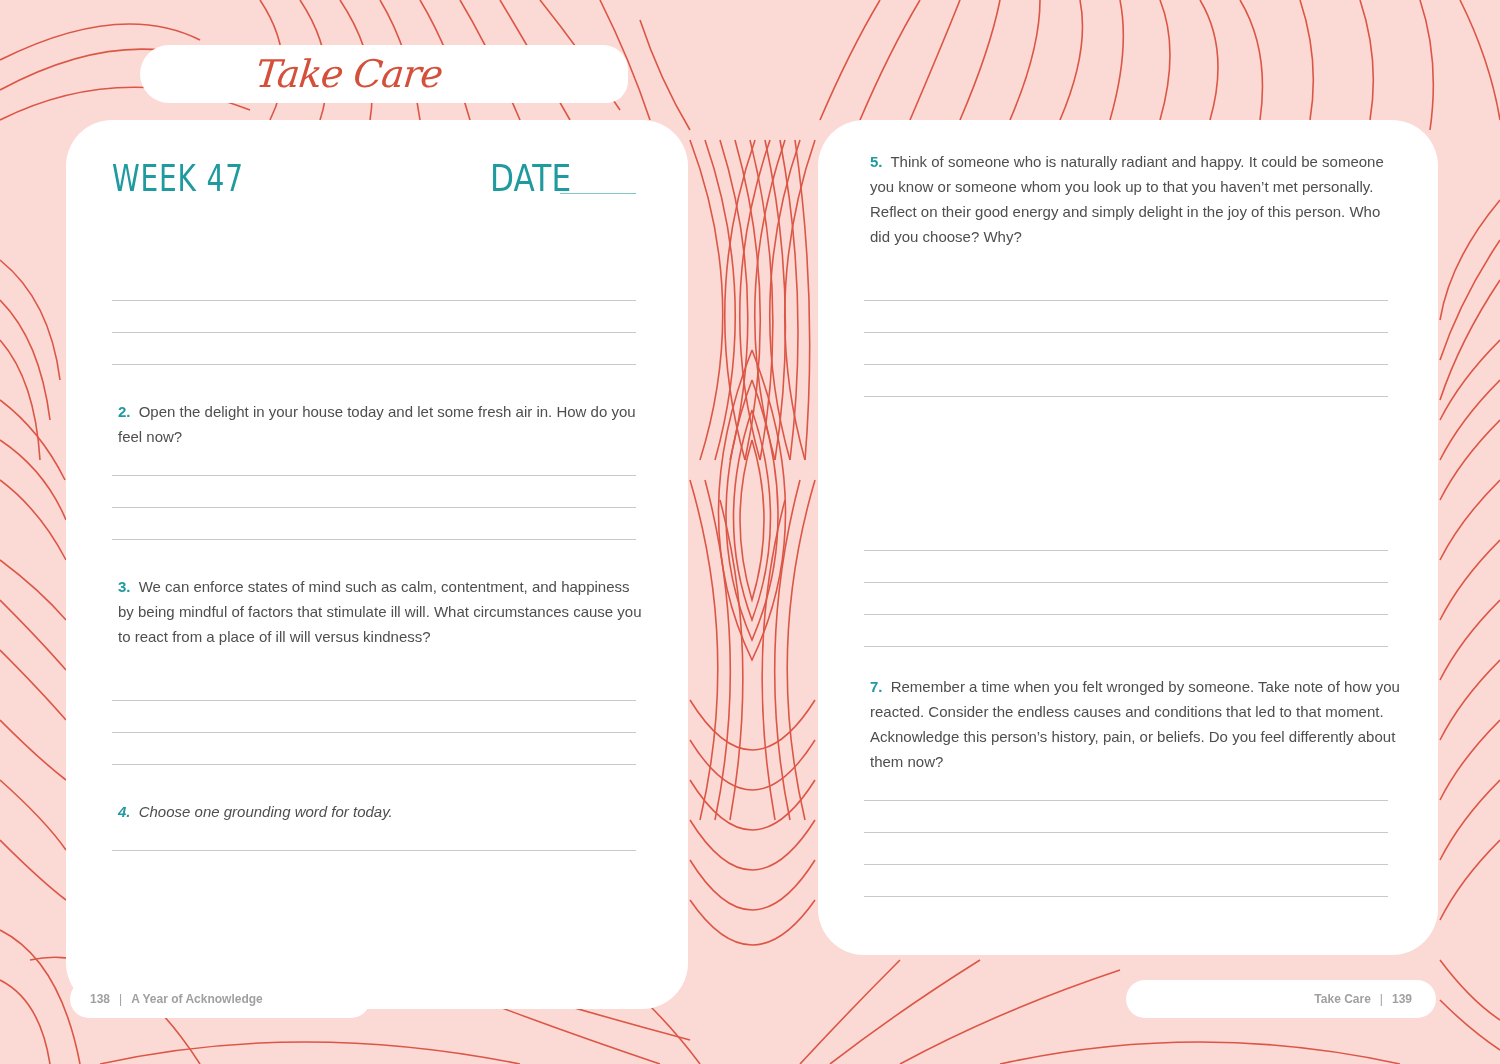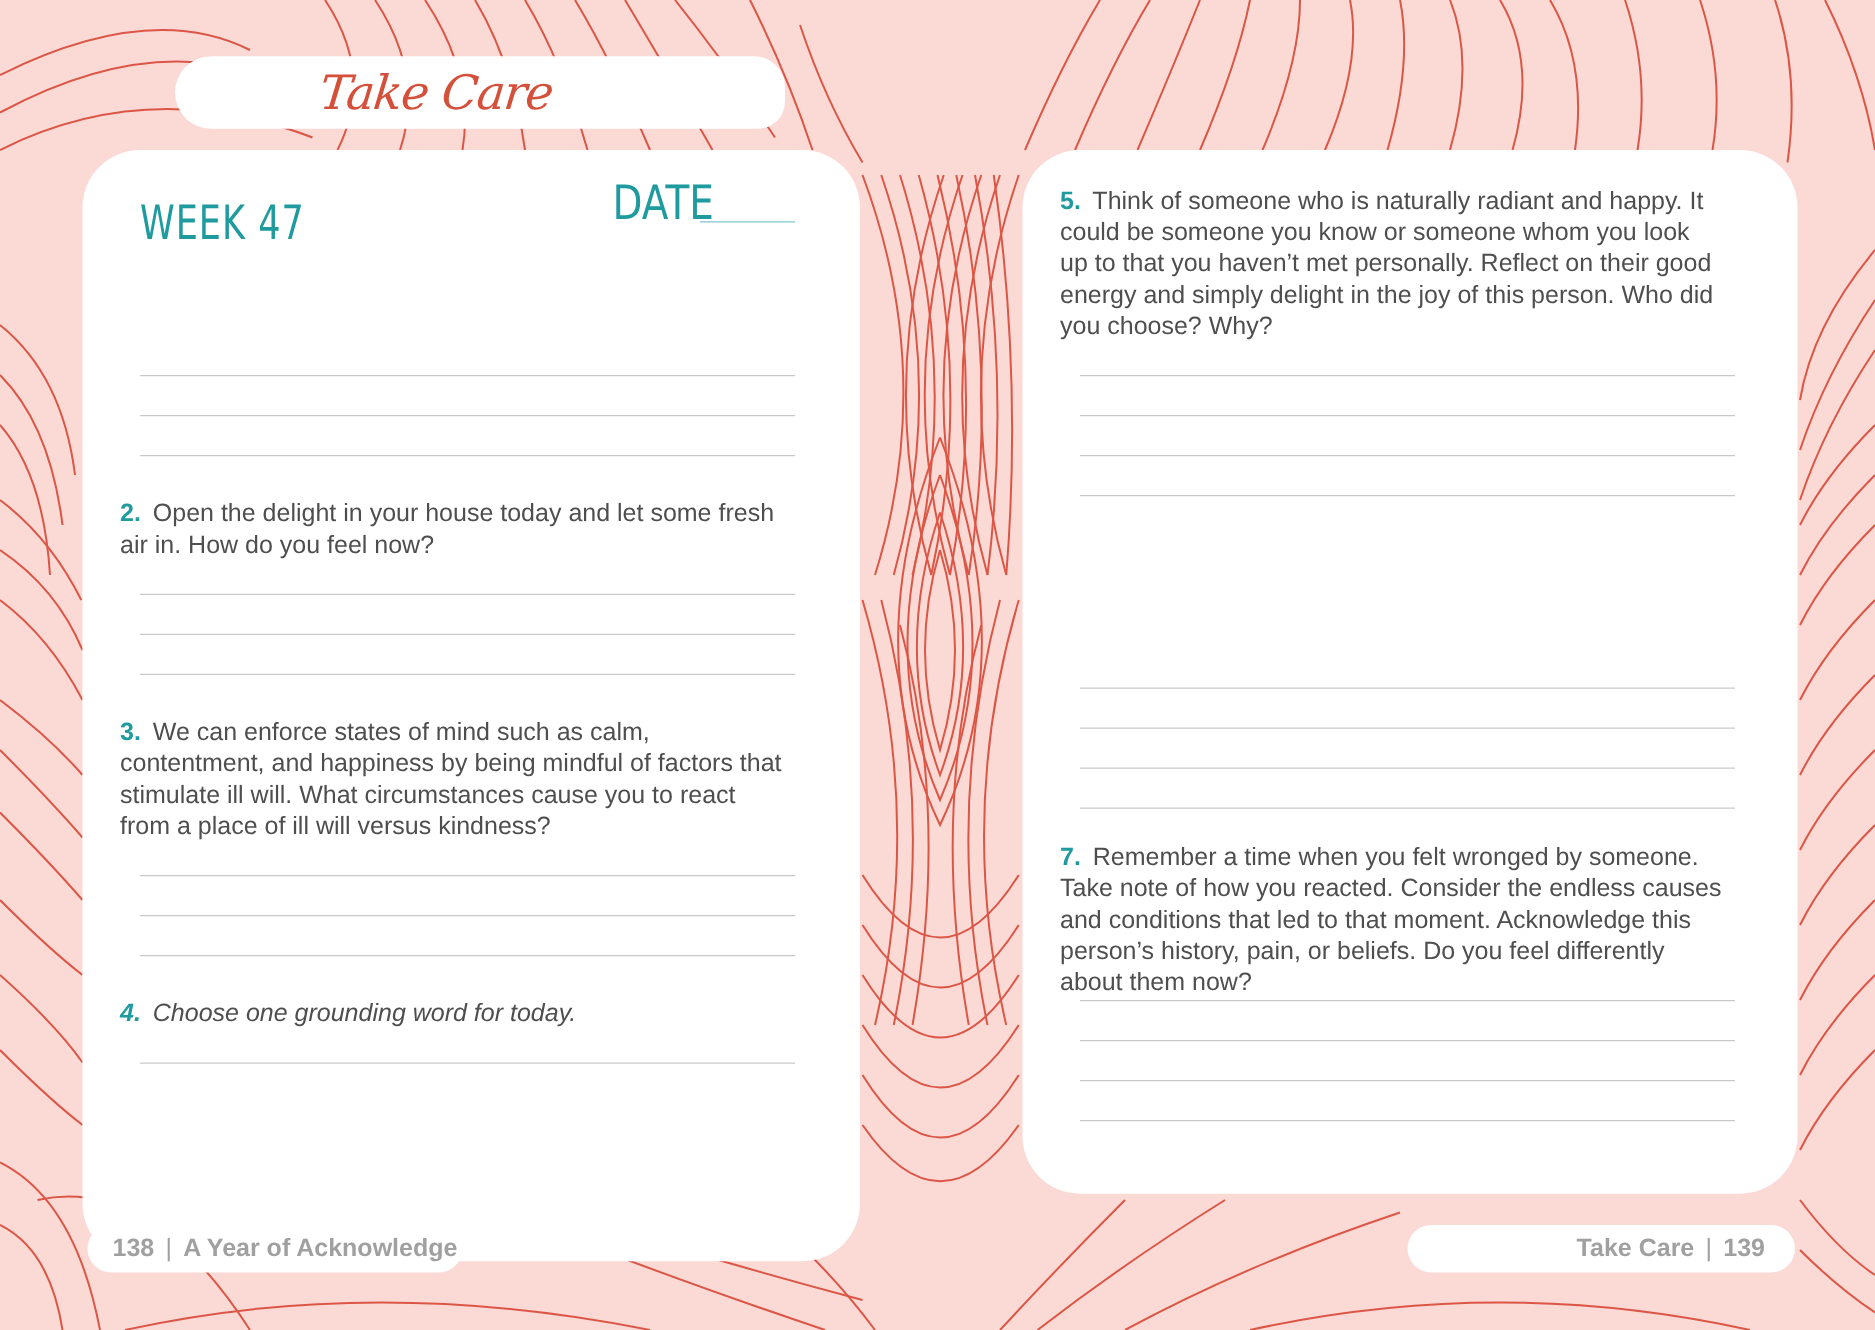--- a/index.html
+++ b/index.html
@@ -22,37 +22,37 @@
   .panel {
     position:absolute; background:#fff; border-radius:46px;
   }
   #left-panel { left:66px; top:120px; width:622px; height:889px; }
   #right-panel { left:818px; top:120px; width:620px; height:835px; }
   .week {
     position:absolute; left:46px; top:36px;
     font-family:"DejaVu Sans Condensed","DejaVu Sans", sans-serif;
     color:#1f9a9e; font-size:38px; letter-spacing:1px; transform:scaleX(0.82); transform-origin:left;
   }
-  .date-wrap { position:absolute; left:424px; top:20px; display:flex; align-items:flex-end; }
+  .date-wrap { position:absolute; left:424px; top:36px; display:flex; align-items:flex-end; }
   .date-label {
     font-family:"DejaVu Sans", sans-serif; color:#1f9a9e; font-size:38px;
     transform:scaleX(0.82); transform-origin:left; display:inline-block; width:70px;
   }
   .date-line { width:76px; border-bottom:1.5px solid #7fc8c9; height:1px; margin-bottom:6px; }
   .q {
-    position:absolute; left:30px; width:530px;
-    color:#4e4e4e; font-size:20px; line-height:25px;
+    position:absolute; left:52px; width:530px;
+    color:#4e4e4e; font-size:15px; line-height:25px;
   }
   .qn { color:#1f9a9e; font-weight:bold; margin-right:4px; }
   .kw { color:#4e4e4e; font-weight:bold; }
   .link { color:#1f9a9e; }
   .rule { position:absolute; left:46px; width:524px; height:0; border-top:1px solid #c9c9c9; }
   .footer {
     position:absolute; top:980px; height:38px; background:#fff; border-radius:22px;
-    color:#a0a0a0; font-size:20px; font-weight:bold; display:flex; align-items:center;
+    color:#a0a0a0; font-size:12px; font-weight:bold; display:flex; align-items:center;
   }
   #footer-left { left:70px; width:300px; padding-left:20px; box-sizing:border-box; }
   #footer-right { left:1126px; width:310px; justify-content:flex-end; padding-right:24px; box-sizing:border-box; }
   .sep { margin:0 9px; font-weight:normal; }
 </style>
 </head>
 <body>
 
 <svg id="bg" viewBox="0 0 1500 1064" preserveAspectRatio="none">
   <g fill="none" stroke="#d7402e" stroke-width="1.6" opacity="0.85">

